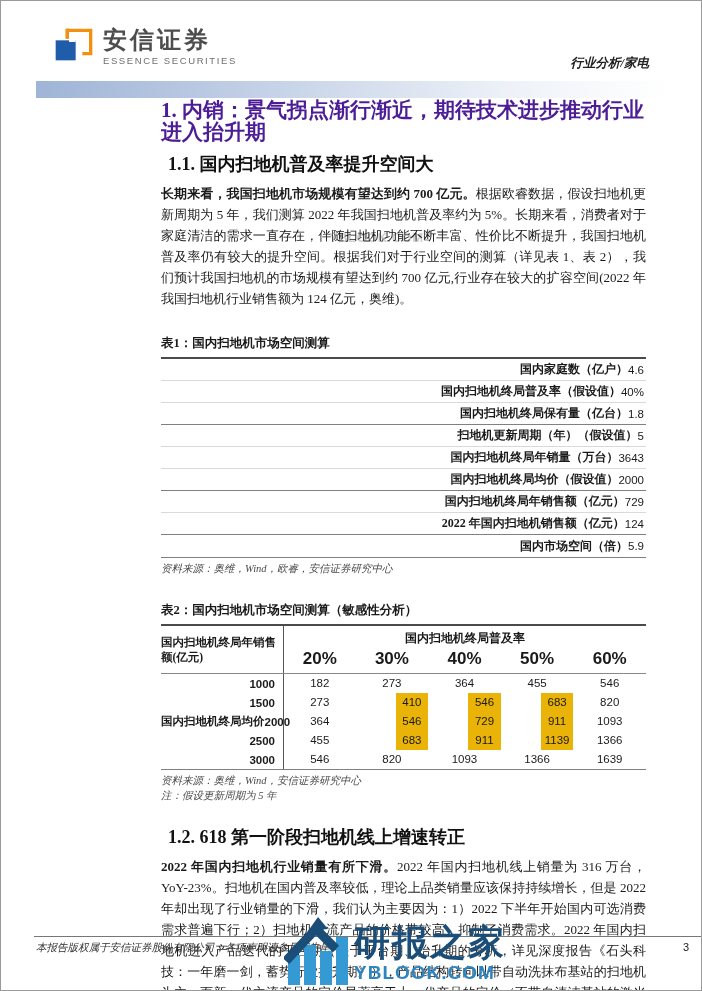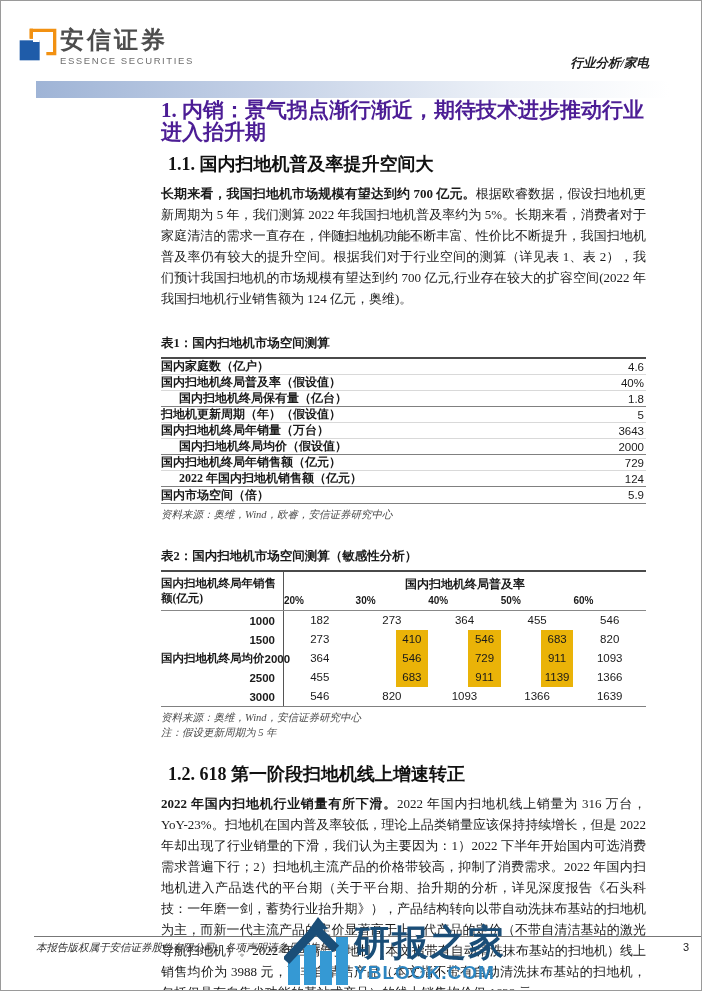--- a/index.html
+++ b/index.html
@@ -5,49 +5,49 @@
   * { margin:0; padding:0; box-sizing:border-box; }
   html,body { background:#fff; }
   body {
     width:702px; height:991px; position:relative;
     font-family:"Liberation Serif","DejaVu Serif",serif;
     color:#1a1a1a; overflow:hidden;
     border:1px solid #9a9a9a;
   }
   
   .hdr { position:absolute; top:0; left:0; width:100%; }
-  .brand { position:absolute; top:26px; left:17px; display:flex; align-items:flex-start; gap:2px; }
+  .brand { position:absolute; top:26px; left:53px; display:flex; align-items:flex-start; gap:9px; }
   .brand-txt .cn { font-size:24px; letter-spacing:3px; color:#4d4d4d; font-family:"Liberation Sans",sans-serif; font-weight:600; line-height:26px; }
   .brand-txt .en { font-size:9.5px; letter-spacing:1.6px; color:#6e6e6e; font-family:"Liberation Sans",sans-serif; margin-top:2px; }
   .report-type { position:absolute; top:54px; right:52px; font-size:12.5px; font-weight:700; font-style:italic; color:#222; }
   .grad-bar { position:absolute; top:80px; left:35px; width:633px; height:17px;
     background:linear-gradient(to right,#9fb4d6 0%,#c3d0e6 35%,#eef2f8 75%,#ffffff 100%); }
   
   .content { position:absolute; top:98px; left:160px; width:485px; }
   h1 { font-size:21px; font-weight:700; color:#4c1d95; line-height:22px; }
   h2 { font-size:18px; font-weight:700; color:#111; margin-top:9px; padding-left:7px; }
   p.body { font-size:13px; line-height:21px; text-align:justify; margin-top:7px; }
   p.body b { font-weight:700; }
   
   .tbl-title { font-size:12.5px; font-weight:700; margin-top:26px; padding-bottom:5px; }
   .t1 { border-top:2px solid #4a4a4a; border-bottom:1.5px solid #808080; }
-  .t1-row { display:flex; justify-content:space-between; align-items:center;
-    height:16px; border-bottom:1px solid #d9d9d9; font-size:12px; }
+  .t1-row { display:flex; justify-content:flex-end; align-items:center;
+    height:22px; border-bottom:1px solid #d9d9d9; font-size:12px; }
   .t1-row .lbl { font-weight:700; }
   .t1-row .val { font-family:"Liberation Sans",sans-serif; font-size:11.5px; padding-right:2px; }
   .t1-row.grp { border-bottom:1.5px solid #808080;padding-left:18px; }
   .t1-row:last-child { border-bottom:none; }
   .src { font-size:10.5px; font-style:italic; color:#4a4a4a; margin-top:4px; }
   
   .t2 { border-top:2px solid #4a4a4a; border-bottom:1.5px solid #808080; font-size:12px; }
   .t2-grid { display:grid; grid-template-columns:122px repeat(5,1fr); }
   .t2 .dv { border-left:1px solid #555; }
   .t2-grouphead { grid-column:2 / span 5; text-align:center; font-weight:700; padding:4px 0 1px 0; }
   .t2-headlbl { grid-row:1 / span 2; display:flex; align-items:center; font-weight:700; font-size:11.5px; padding:2px 0; }
-  .t2-pct { text-align:left; font-weight:700; padding:1px 0 4px 0; font-family:"Liberation Sans",sans-serif; font-size:10px; }
+  .t2-pct { text-align:center; font-weight:700; padding:1px 0 4px 0; font-family:"Liberation Sans",sans-serif; font-size:17px; }
   .t2-body { border-top:1px solid #888; }
   .t2-row { display:grid; grid-template-columns:122px repeat(5,1fr); height:19px; align-items:center; }
   .t2-c1 { display:flex; justify-content:space-between; align-items:center; height:100%; }
   .t2-sidelbl { font-weight:700; font-size:11.5px; white-space:nowrap; }
   .t2-price { margin-left:auto; font-weight:700; font-family:"Liberation Sans",sans-serif; font-size:11.5px; padding-right:8px; }
   .t2-v { text-align:center; font-family:"Liberation Sans",sans-serif; font-size:11.5px; height:100%; line-height:19px; }
   .hl { background:#eab308;margin-left:40px; }
   .note { font-size:10.5px; font-style:italic; color:#4a4a4a; margin-top:1px; }
   
   .footer-line { position:absolute; left:33px; right:0; top:935px; border-top:1px solid #777; }

